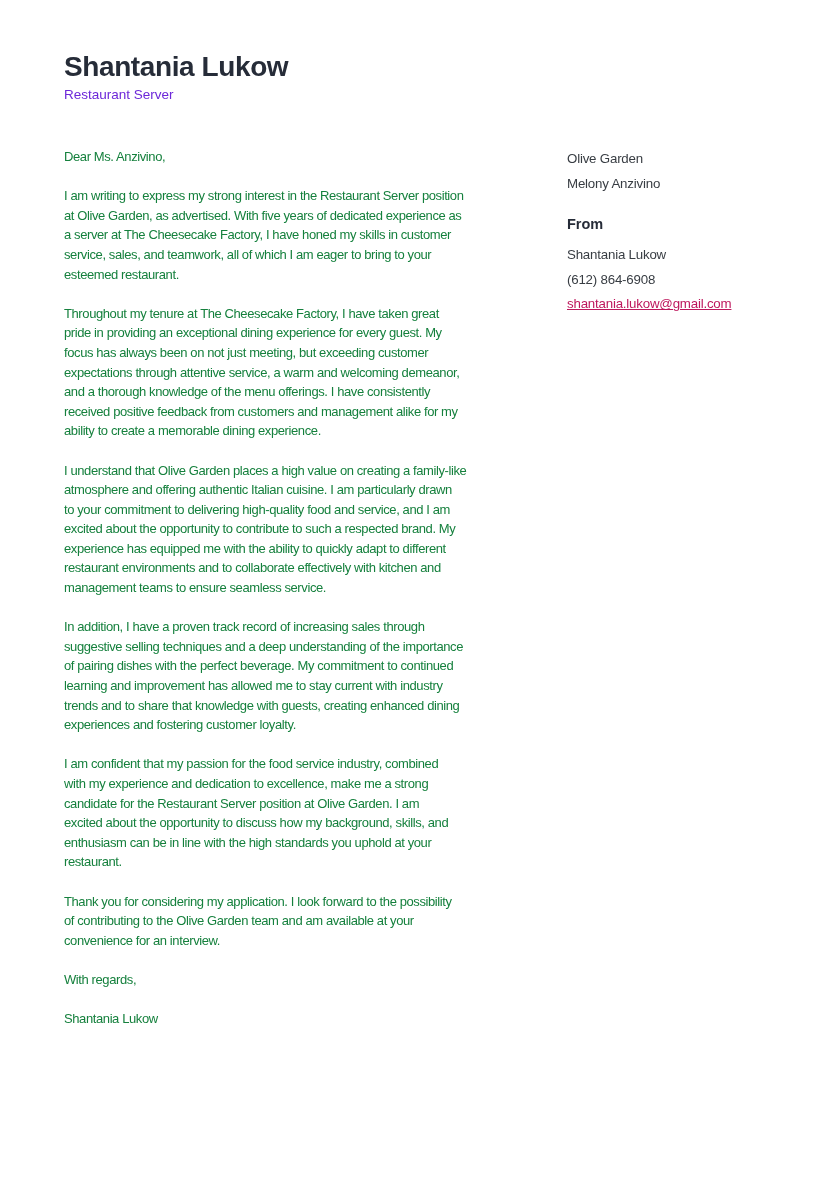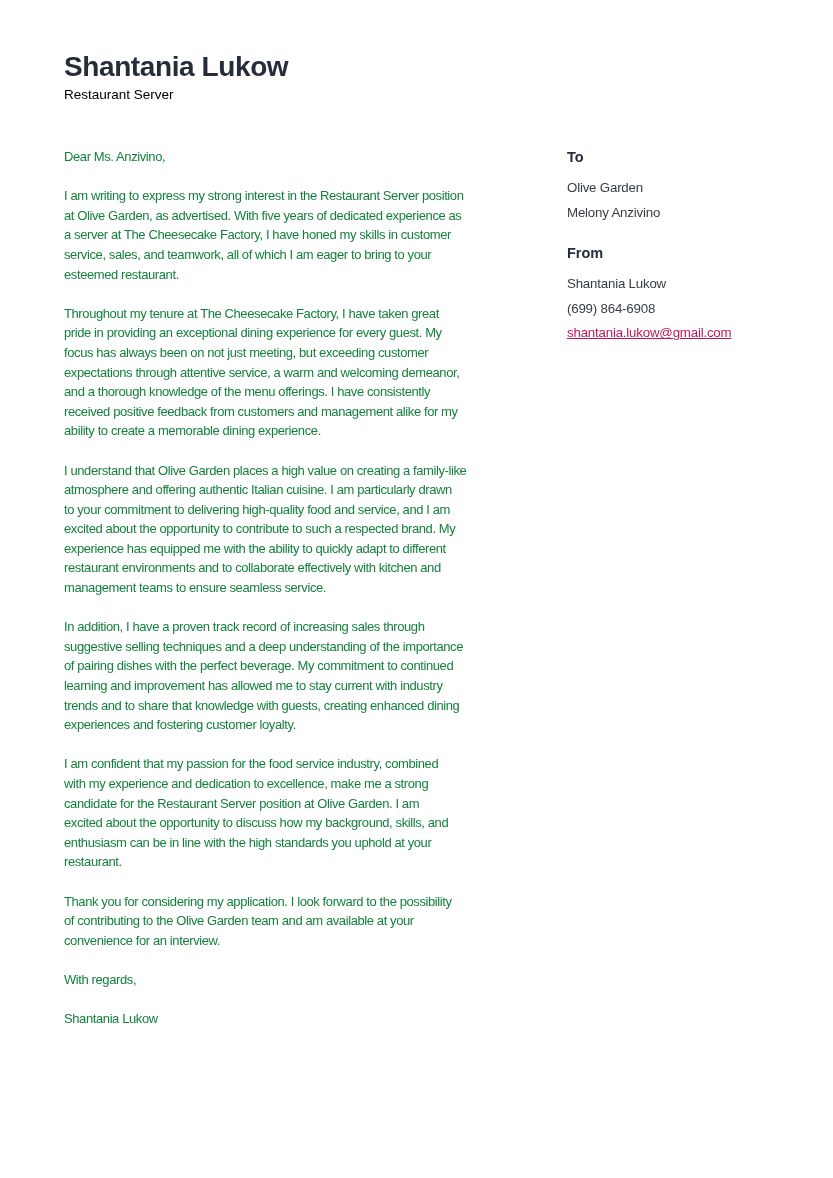--- a/index.html
+++ b/index.html
@@ -22,21 +22,21 @@
     font-size: 28px;
     font-weight: 700;
     line-height: 34px;
     letter-spacing: -0.4px;
     color: #262c38;
   }
   .job-title {
     margin: 2px 0 0 0;
     font-size: 13.5px;
     line-height: 17px;
-    color: #000000;
+    color: #6d28d9;
   }
   
   .letter-body {
     position: absolute;
     left: 64px;
     top: 147px;
     width: 470px;
   }
   .para {
     margin: 0 0 19.6px 0;
@@ -117,25 +117,24 @@
 enthusiasm can be in line with the high standards you uphold at your
 restaurant.</p>
     <p class="para">Thank you for considering my application. I look forward to the possibility
 of contributing to the Olive Garden team and am available at your
 convenience for an interview.</p>
     <p class="para">With regards,</p>
     <p class="para">Shantania Lukow</p>
   </div>
 
   <div class="sidebar">
-    <h3 class="sidebar-heading">To</h3>
     <div class="contact-line">Olive Garden</div>
     <div class="contact-line">Melony Anzivino</div>
 
     <h3 class="sidebar-heading from-heading">From</h3>
     <div class="contact-line">Shantania Lukow</div>
-    <div class="contact-line">(699) 864-6908</div>
+    <div class="contact-line">(612) 864-6908</div>
     <div class="contact-line">
       <a class="email-link">shantania.lukow@gmail.com</a>
     </div>
   </div>
 
 </div>
 
 </body></html>

